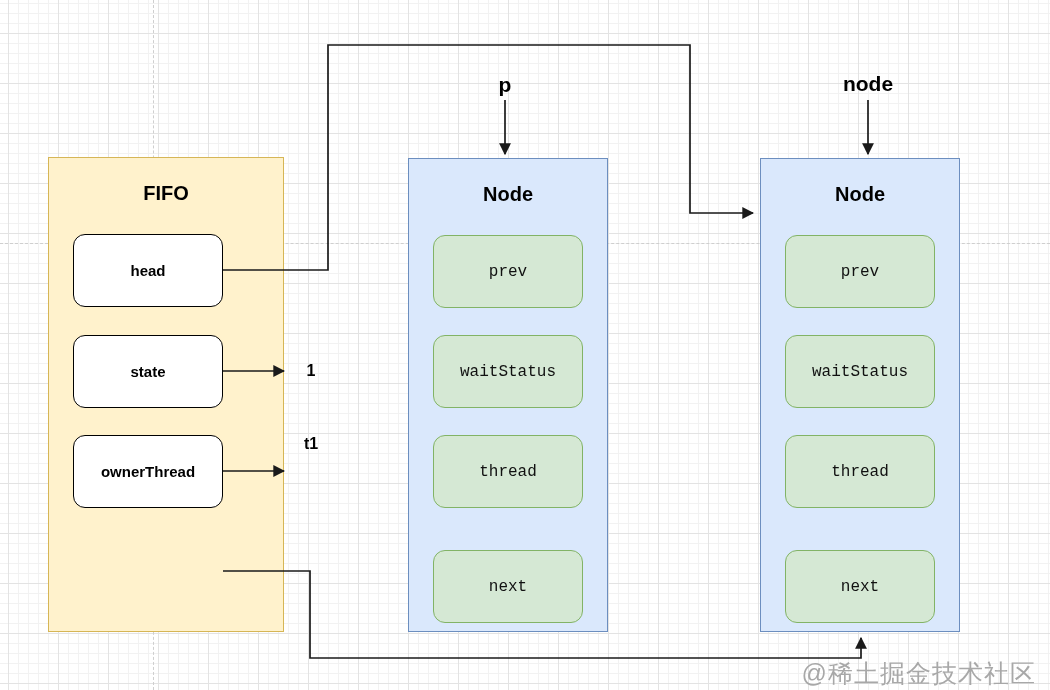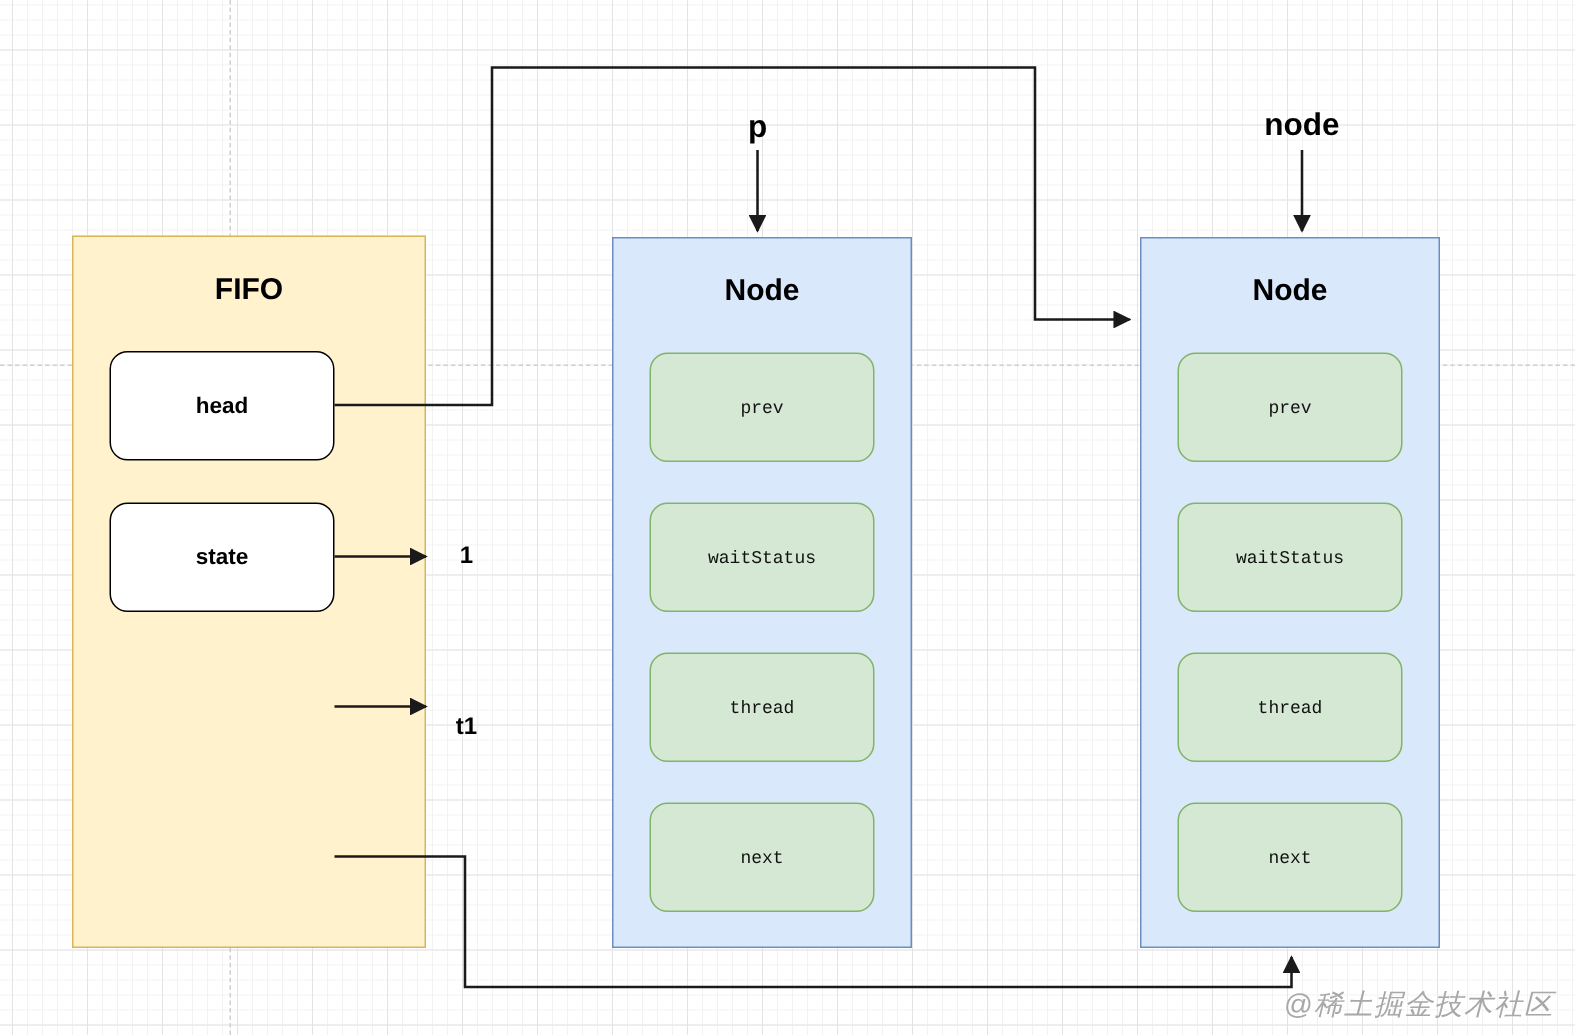--- a/index.html
+++ b/index.html
@@ -37,51 +37,54 @@
   .cell{
     position:absolute;left:24px;width:150px;height:73px;box-sizing:border-box;
     display:flex;align-items:center;justify-content:center;border-radius:12px;
   }
   .fifo .cell{
     background:var(--field_fill,#ffffff);border:1.5px solid var(--field_border,#000000);
     font-weight:bold;font-size:15px;color:#000;
   }
   .nodebox .cell{
     background:var(--cell_fill,#d5e8d4);border:1px solid var(--cell_border,#82b366);
-    font-family:"Liberation Mono","DejaVu Sans Mono",monospace;font-size:12px;color:#111;
+    font-family:"Liberation Mono","DejaVu Sans Mono",monospace;font-size:16px;color:#111;
   }
   .r1{top:76px;}.r2{top:177px;text-align:right;}.r3{top:277px;}.r4{top:378px;}
-  .n1{top:76px;}.n2{top:176px;}.n3{top:276px;}.n4{top:376px;}
+  .n1{top:76px;}.n2{top:176px;}.n3{top:276px;}.n4{top:391px;}
 
   #connectors{position:absolute;left:0;top:0;z-index:3;pointer-events:none;}
 
   .float-label{
     position:absolute;z-index:4;transform:translate(-50%,-50%);
     font-weight:bold;color:#000;white-space:nowrap;
   }
   .ptr{font-size:21px;}
   .val{font-size:16px;}
   .watermark{
     position:absolute;z-index:4;right:14px;top:657px;
-    font-size:19px;color:var(--watermark,#a8a8a8);letter-spacing:1px;white-space:nowrap;font-style:italic;
+    font-size:25px;color:var(--watermark,#a8a8a8);letter-spacing:1px;white-space:nowrap;
   }
 </style>
 </head>
 <body>
 
 <div class="page-break v"></div>
 <div class="page-break h"></div>
 
 <div class="container fifo">
   <div class="container-title">FIFO</div>
   <div class="cell r1">
       <span>head</span>
     </div>
   <div class="cell r2">
       <span>state</span>
+    </div>
+  <div class="cell r3">
+      <span>ownerThread</span>
     </div>
 </div>
 
 <div class="container nodebox node1">
   <div class="container-title">Node</div>
   <div class="cell n1">
       <span>prev</span>
     </div>
   <div class="cell n2">
       <span>waitStatus</span>
@@ -120,15 +123,15 @@
   <polyline points="223,571 310,571 310,658 861,658 861,638" fill="none" stroke="#1a1a1a" stroke-width="1.7" marker-end="url(#arrow)"></polyline>
   <line x1="223" y1="371" x2="284" y2="371" stroke="#1a1a1a" stroke-width="1.7" marker-end="url(#arrow)"></line>
   <line x1="223" y1="471" x2="284" y2="471" stroke="#1a1a1a" stroke-width="1.7" marker-end="url(#arrow)"></line>
   <line x1="505" y1="100" x2="505" y2="154" stroke="#1a1a1a" stroke-width="1.7" marker-end="url(#arrow)"></line>
   <line x1="868" y1="100" x2="868" y2="154" stroke="#1a1a1a" stroke-width="1.7" marker-end="url(#arrow)"></line>
 </svg>
 
 <div class="float-label ptr" style="left:505px;top:85px;">p</div>
 <div class="float-label ptr" style="left:868px;top:84px;">node</div>
 <div class="float-label val" style="left:311px;top:371px;">1</div>
-<div class="float-label val" style="left:311px;top:485px;">t1</div>
+<div class="float-label val" style="left:311px;top:444px;">t1</div>
 
 <div class="watermark">@稀土掘金技术社区</div>
 
 </body></html>

